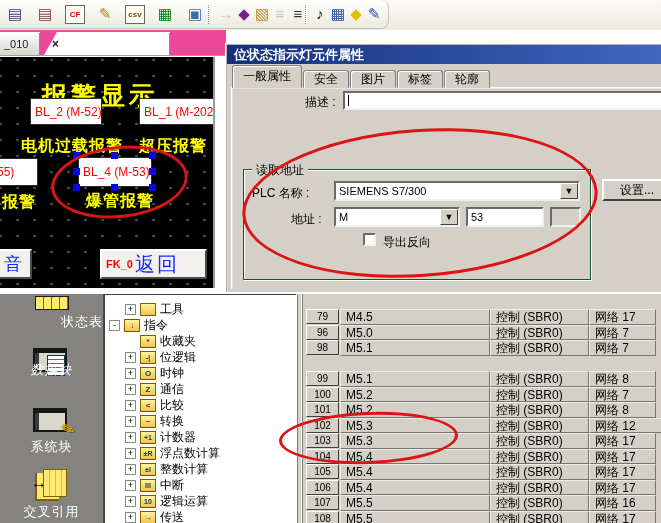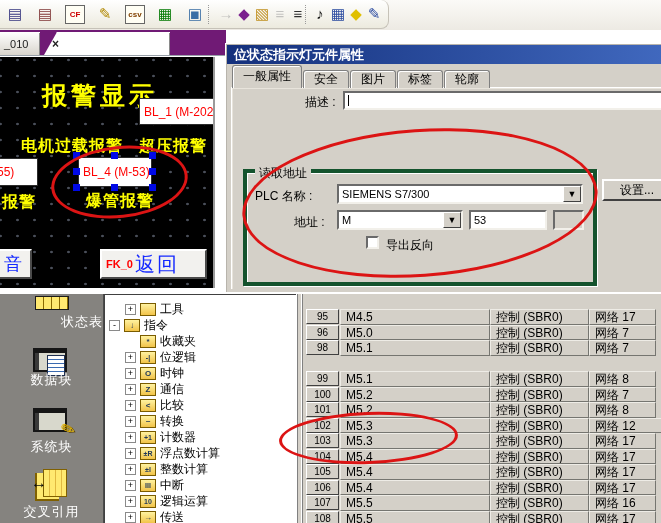--- a/index.html
+++ b/index.html
@@ -8,21 +8,21 @@
   
   .toolbar{position:absolute;left:0;top:0;width:661px;height:30px;background:linear-gradient(#fbfaf7,#edeae3)}
   .tbbar{position:absolute;left:0;top:0;width:388px;height:28px;background:linear-gradient(#ffffff,#eceade);
          border-right:1px solid #c6c2b8;border-bottom:1px solid #c6c2b8;border-radius:0 8px 8px 0}
   .tbicon{position:absolute;top:4px;width:20px;height:20px;line-height:20px;text-align:center;
           font-size:15px;font-weight:bold;cursor:pointer}
   .tbicon.txt{font-size:8px;line-height:17px;background:#fffef4;border:1px solid #666;width:18px;height:17px;top:5px}
   .tbicon.dis{opacity:.55}
   .tbsep{position:absolute;top:5px;width:0;height:19px;border-left:1px dotted #9a9a9a}
   
-  .tabbar{position:absolute;left:0;top:30px;width:226px;height:25px;background:#701a75;border-bottom:1px solid #98a0a8}
+  .tabbar{position:absolute;left:0;top:30px;width:226px;height:25px;background:#ec4899;border-bottom:1px solid #98a0a8}
   .wtab{position:absolute;top:2px;height:23px;background:linear-gradient(#ffffff,#d9d5cd);
         clip-path:polygon(13px 0,100% 0,100% 100%,0 100%);font-size:11px;color:#202020;
         display:flex;align-items:center;box-shadow:inset 0 1px 0 #fff, inset -1px 0 0 #8a8a8a}
   .wtab.active{background:#ffffff;font-weight:bold;font-size:12px}
   .wtab .tlbl{padding-left:20px;white-space:nowrap}
   .wtab .close{margin-left:8px;font-weight:bold;font-size:12px;color:#222;cursor:pointer}
   
   .hmi{position:absolute;left:0;top:57px;width:213px;height:231px;background:#000;border-right:2px solid #9a9a9a;
        background-image:radial-gradient(circle,#4a4f5a 1px,transparent 1.6px);background-size:17px 16px;
        background-position:9px 11px;overflow:hidden}
@@ -45,21 +45,21 @@
         border-radius:3px 3px 0 0;background:#d4d0c8;box-shadow:inset 1px 1px 0 #fff;margin-right:1px;cursor:pointer}
   .dtab.active{height:22px;line-height:20px;position:relative;z-index:3}
   .dbody{position:absolute;left:6px;top:44px;right:-2px;bottom:3px;background:#d4d0c8;
          border-top:1px solid #ffffff;border-left:1px solid #ffffff;box-shadow:inset 1px 1px 0 #e8e4dc}
   .dlabel{position:absolute;font-size:12px;color:#000;white-space:nowrap}
   .sunk{position:absolute;background:#fff;border:2px solid;border-color:#6a6a6a #f2f0ea #f2f0ea #6a6a6a;box-sizing:border-box}
   .sunk .val{font-size:11px;padding:2px 2px 0 3px;display:block;white-space:nowrap;overflow:hidden}
   .caret{position:absolute;left:3px;top:2px;width:1px;height:11px;background:#000}
   .combo .arrow{position:absolute;right:0;top:0;bottom:0;width:16px;background:#d4d0c8;
         border:1px solid;border-color:#ffffff #404040 #404040 #ffffff;text-align:center;font-size:9px;line-height:14px;cursor:pointer}
-  .grpbox{position:absolute;border:4px solid #14532d;box-shadow:1px 1px 0 #ffffff, inset 1px 1px 0 #ffffff}
+  .grpbox{position:absolute;border:1px solid #14532d;box-shadow:1px 1px 0 #ffffff, inset 1px 1px 0 #ffffff}
   .grplbl{position:absolute;top:-8px;left:8px;background:#d4d0c8;padding:0 4px;font-size:12px}
   .btn3d{position:absolute;background:#d4d0c8;border:2px solid;border-color:#ffffff #404040 #404040 #ffffff;
          font-size:12px;text-align:center;box-sizing:border-box;cursor:pointer}
   .chkbox{position:absolute;width:13px;height:13px;background:#fff;border:2px solid;
           border-color:#6a6a6a #f2f0ea #f2f0ea #6a6a6a;box-sizing:border-box;cursor:pointer}
   .graybox{position:absolute;background:#d4d0c8;border:2px solid;border-color:#6a6a6a #f2f0ea #f2f0ea #6a6a6a;box-sizing:border-box}
   
   .bottom{position:absolute;left:0;top:292px;width:661px;height:231px;background:#d4d0c8;border-top:2px solid #ffffff;box-sizing:border-box}
   .nav{position:absolute;left:0;top:0;width:103px;height:229px;background:#85837f;border-right:1px solid #4a4a4a;overflow:hidden}
   .navlbl{position:absolute;width:100%;text-align:center;color:#ffffff;font-size:13px;letter-spacing:1px;white-space:nowrap}
@@ -128,20 +128,21 @@
   <div class="wtab" style="left:-16px;width:56px">
     <span class="tlbl">_010</span>
   </div>
   <div class="wtab active" style="left:44px;width:126px">
     <span class="close">×</span>
   </div>
 </div>
 
 <div class="hmi">
   <div class="hmi-title">报警显示</div>
+  <div class="hmibtn" style="left:30px;top:41px;width:72px;height:27px">BL_2 (M-52)</div>
   <div class="hmibtn" style="left:139px;top:41px;width:75px;height:27px">BL_1 (M-202)</div>
   <div class="hmilbl" style="left:139px;top:79px">超压报警</div>
   <div class="hmilbl" style="left:21px;top:79px">电机过载报警</div>
   <div class="hmibtn" style="left:-26px;top:101px;width:64px;height:28px">(M-55)</div>
   <div class="hmibtn" style="left:78px;top:100px;width:74px;height:30px">BL_4 (M-53)</div>
 
   <div class="handle" style="left:73px;top:95px"></div>
   <div class="handle" style="left:111px;top:95px"></div>
   <div class="handle" style="left:149px;top:95px"></div>
   <div class="handle" style="left:73px;top:111px"></div>
@@ -195,21 +196,21 @@
     <div class="dlabel" style="left:139px;top:64px">导出反向</div>
   </div>
   <div class="btn3d" style="left:377px;top:136px;width:70px;height:22px;line-height:18px">设置...</div>
 </div>
 
 <div class="bottom">
   <div class="nav">
       <span class="nic nic-status" style="top: 2px;"></span>
       <div class="navlbl" style="top: 19px; text-align: right;">状态表</div>
       <span class="nic nic-datablock" style="top: 52px;"></span>
-      <div class="navlbl" style="top: 77px;">数据块</div>
+      <div class="navlbl" style="top: 67px; font-style: italic;">数据块</div>
       <span class="nic nic-sysblock" style="top: 112px;"></span>
       <div class="navlbl" style="top: 144px;">系统块</div>
       <span class="nic nic-crossref" style="top: 175px;"></span>
       <div class="navlbl" style="top: 209px;">交叉引用</div>
     </div>
   <div class="tree">
       <div class="trow" style="top: 6px; left: 20px;">
         <span class="exp">+</span>
         <span class="tfold"></span>
         <span class="tlab">工具</span>
@@ -276,21 +277,21 @@
       </div>
       <div class="trow" style="top: 214px; left: 20px;">
         <span class="exp">+</span>
         <span class="tfold">→</span>
         <span class="tlab">传送</span>
       </div>
     </div>
   <div class="split"></div>
   <div class="xtable">
       <div class="xrow" style="top: 15px;">
-        <span class="xhdr">95</span>
+        <span class="xhdr">79</span>
         <span class="xcell" style="left: 37px; width: 150px;">M4.5</span>
         <span class="xcell" style="left: 187px; width: 99px;">控制 (SBR0)</span>
         <span class="xcell" style="left: 286px; width: 67px;">网络 17</span>
       </div>
       <div class="xrow" style="top: 30.5px;">
         <span class="xhdr">96</span>
         <span class="xcell" style="left: 37px; width: 150px;">M5.0</span>
         <span class="xcell" style="left: 187px; width: 99px;">控制 (SBR0)</span>
         <span class="xcell" style="left: 286px; width: 67px;">网络 7</span>
       </div>

